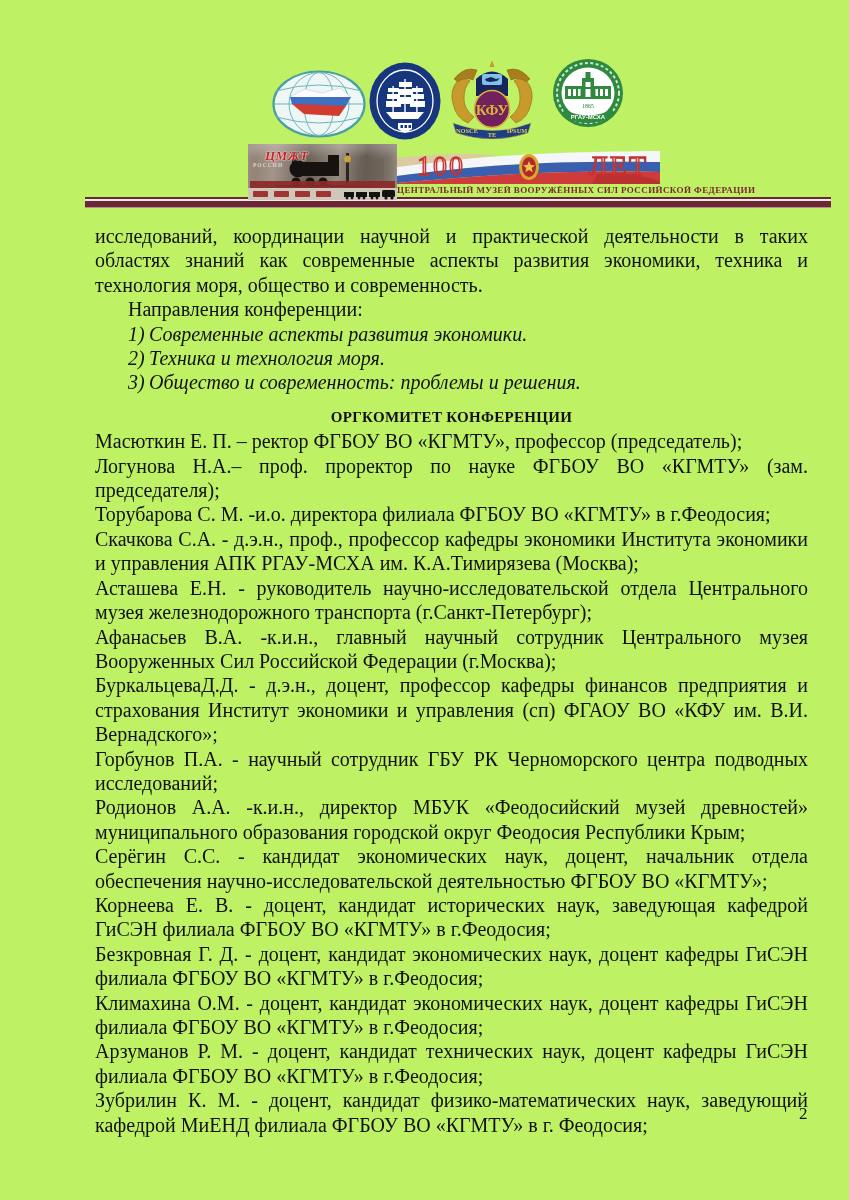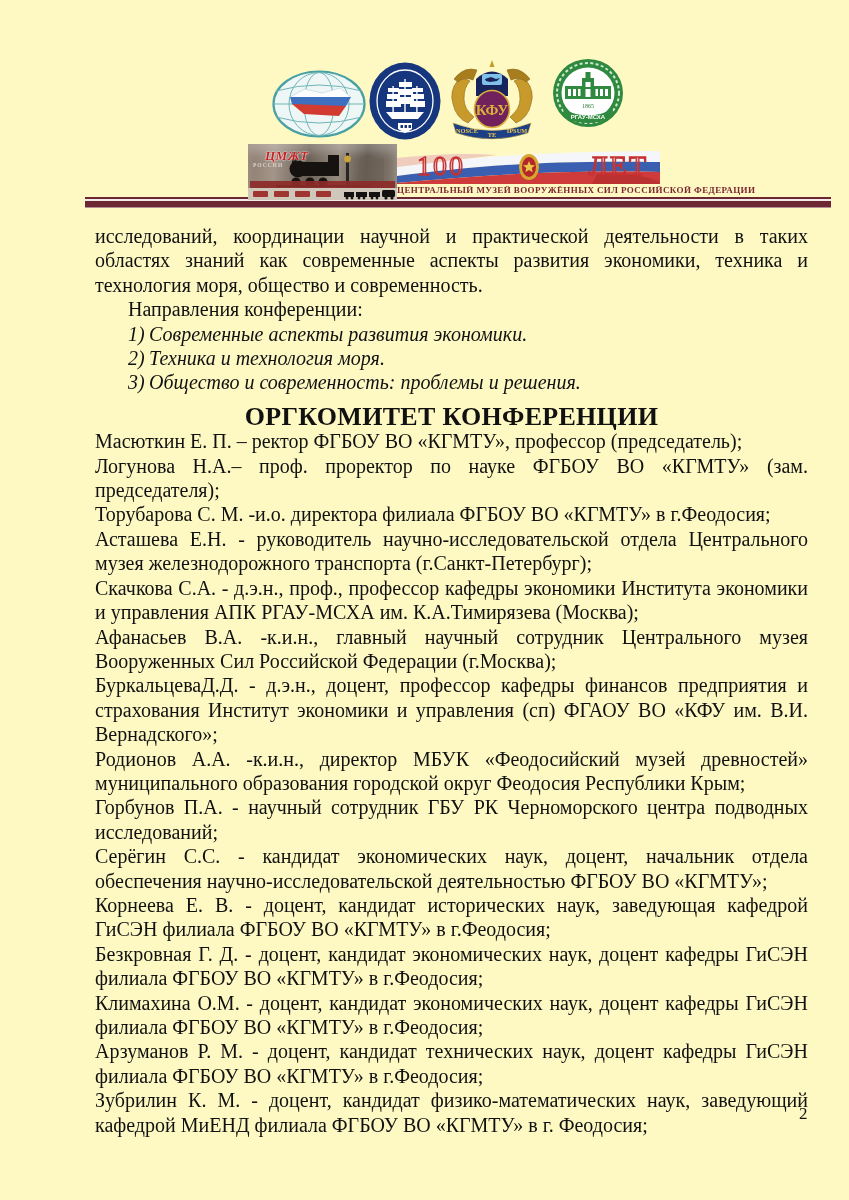--- a/index.html
+++ b/index.html
@@ -1,18 +1,18 @@
 <!DOCTYPE html>
 <html lang="ru"><head>
 <meta charset="utf-8">
 <style>
   html,body{margin:0;padding:0;background:#888;}
   .page{
     position:relative;width:849px;height:1200px;margin:0 auto;
-    background:#fef9c3;overflow:hidden;
+    background:#bef264;overflow:hidden;
     font-family:"Liberation Serif","DejaVu Serif",serif;color:#111;
   }
   
   .logo{position:absolute;}
   .logo svg{display:block;width:100%;height:100%;}
   .lg-globe{left:272px;top:70px;width:94px;height:68px;}
   .lg-ship{left:369px;top:62px;width:72px;height:78px;}
   .lg-kfu{left:443px;top:58px;width:98px;height:85px;}
   .lg-rgau{left:551px;top:57px;width:74px;height:77px;}
 
@@ -65,21 +65,21 @@
   .doc{
     position:absolute;left:95px;top:224px;width:713px;
     font-size:20px;line-height:24.4px;
   }
   .doc p{margin:0;}
   .intro{text-align:justify;}
   .dir-head{font-weight:normal;padding-left:33px;}
   .dir-item{display:flex;font-style:italic;padding-left:33px;}
   .dir-item .num{width:21px;flex:0 0 21px;}
   .committee-heading{
-    margin:10px 0 0 0;font-size:26px;line-height:24.4px;
+    margin:10px 0 0 0;font-size:15px;line-height:24.4px;
     font-weight:bold;text-align:center;letter-spacing:.3px;
   }
   .member{text-align:justify;}
   .page-number{position:absolute;left:799px;top:1104px;font-size:17px;}
 </style>
 </head>
 <body>
 
 <div class="page">
 
@@ -247,26 +247,26 @@
     <div class="dir-item">
       <span class="num">3)</span>
       <span class="txt">Общество и современность: проблемы и решения.</span>
     </div>
 
     <h2 class="committee-heading">ОРГКОМИТЕТ КОНФЕРЕНЦИИ</h2>
 
     <p class="member">Масюткин Е. П. – ректор ФГБОУ ВО «КГМТУ», профессор (председатель);</p>
     <p class="member">Логунова Н.А.– проф. проректор по науке ФГБОУ ВО «КГМТУ» (зам. председателя);</p>
     <p class="member">Торубарова С. М. -и.о. директора филиала ФГБОУ ВО «КГМТУ» в г.Феодосия;</p>
+    <p class="member">Скачкова С.А. -  д.э.н., проф., профессор кафедры экономики Института экономики и управления АПК РГАУ-МСХА им. К.А.Тимирязева (Москва);</p>
     <p class="member">Асташева Е.Н. - руководитель научно-исследовательской отдела Центрального музея железнодорожного транспорта (г.Санкт-Петербург);</p>
-    <p class="member">Скачкова С.А. -  д.э.н., проф., профессор кафедры экономики Института экономики и управления АПК РГАУ-МСХА им. К.А.Тимирязева (Москва);</p>
     <p class="member">Афанасьев В.А. -к.и.н., главный научный сотрудник Центрального музея Вооруженных Сил Российской Федерации (г.Москва);</p>
     <p class="member">БуркальцеваД.Д. - д.э.н., доцент, профессор кафедры финансов предприятия и страхования Институт экономики и управления (сп) ФГАОУ ВО «КФУ им. В.И. Вернадского»;</p>
+    <p class="member">Горбунов П.А. - научный сотрудник ГБУ РК Черноморского центра подводных исследований;</p>
     <p class="member">Родионов А.А. -к.и.н., директор МБУК «Феодосийский музей древностей» муниципального образования городской округ Феодосия Республики Крым;</p>
-    <p class="member">Горбунов П.А. - научный сотрудник ГБУ РК Черноморского центра подводных исследований;</p>
     <p class="member">Серёгин С.С. - кандидат экономических наук, доцент, начальник отдела обеспечения научно-исследовательской деятельностью ФГБОУ ВО «КГМТУ»;</p>
     <p class="member">Корнеева Е. В. - доцент, кандидат исторических наук, заведующая кафедрой ГиСЭН филиала ФГБОУ ВО «КГМТУ» в г.Феодосия;</p>
     <p class="member">Безкровная Г. Д. - доцент, кандидат экономических наук, доцент кафедры ГиСЭН филиала ФГБОУ ВО «КГМТУ» в г.Феодосия;</p>
     <p class="member">Климахина О.М. - доцент, кандидат экономических наук, доцент кафедры ГиСЭН филиала ФГБОУ ВО «КГМТУ» в г.Феодосия;</p>
     <p class="member">Арзуманов Р. М. - доцент, кандидат технических наук, доцент кафедры ГиСЭН филиала ФГБОУ ВО «КГМТУ» в г.Феодосия;</p>
     <p class="member">Зубрилин К. М. - доцент, кандидат физико-математических наук, заведующий кафедрой МиЕНД филиала ФГБОУ ВО «КГМТУ» в г. Феодосия;</p>
   </main>
 
   <div class="page-number">2</div>
 </div>

